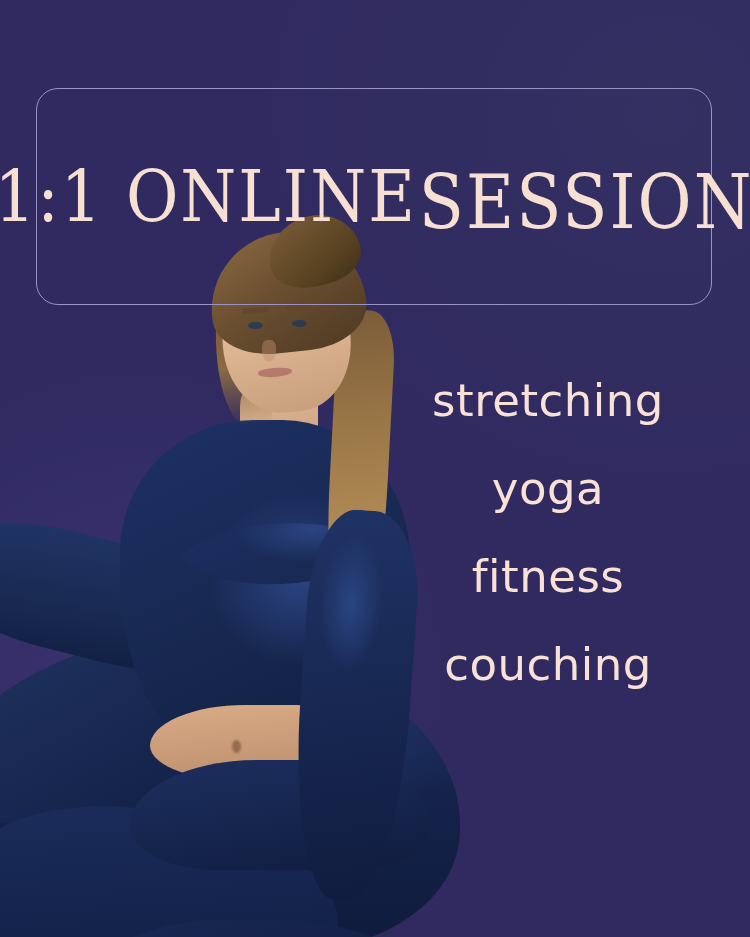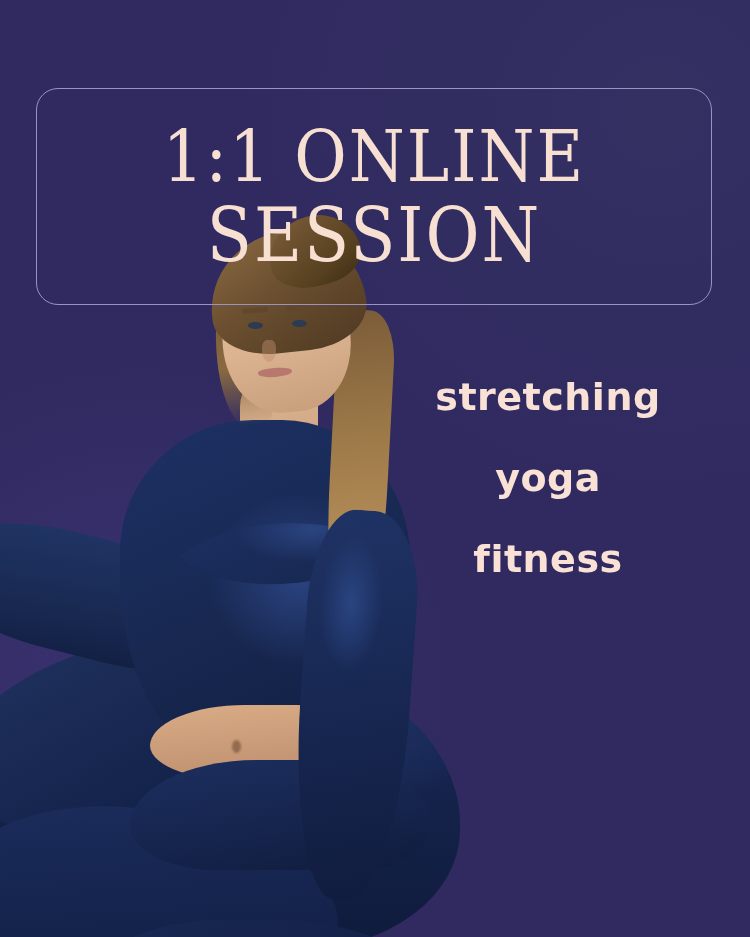--- a/index.html
+++ b/index.html
@@ -39,21 +39,20 @@
   }
 
   .title-block {
     position: absolute;
     left: 36px;
     top: 88px;
     width: 676px;
     height: 217px;
     z-index: 8;
     display: flex;
-    flex-direction: column;
     align-items: center;
     justify-content: center;
     gap: 2px;
   }
 
   .title-line {
     font-family: "DejaVu Serif", "Liberation Serif", serif;
     color: #F7DFD2;
     font-size: 66px;
     line-height: 0.98;
@@ -74,22 +73,22 @@
     top: 378px;
     width: 296px;
     z-index: 9;
     display: flex;
     flex-direction: column;
     align-items: center;
   }
   .service-word {
     color: #F9E1D5;
     font-family: "DejaVu Sans", "Liberation Sans", sans-serif;
-    font-size: 38px;
-    font-weight: 700;
+    font-size: 45px;
+    font-weight: 400;
     letter-spacing: 0.5px;
     line-height: 1;
     text-align: left;
     margin-bottom: 43px;
     white-space: nowrap;
   }
   .service-word:last-child { margin-bottom: 0; }
 
   
   .subject {
@@ -351,15 +350,16 @@
   <div class="title-frame"></div>
   <div class="title-block">
     <div class="title-line l1">1:1 ONLINE</div>
     <div class="title-line l2">SESSION</div>
   </div>
 
   <div class="service-list">
     <div class="service-word">stretching</div>
     <div class="service-word">yoga</div>
     <div class="service-word">fitness</div>
+    <div class="service-word">couching</div>
   </div>
 
 </div>
 
 </body></html>

